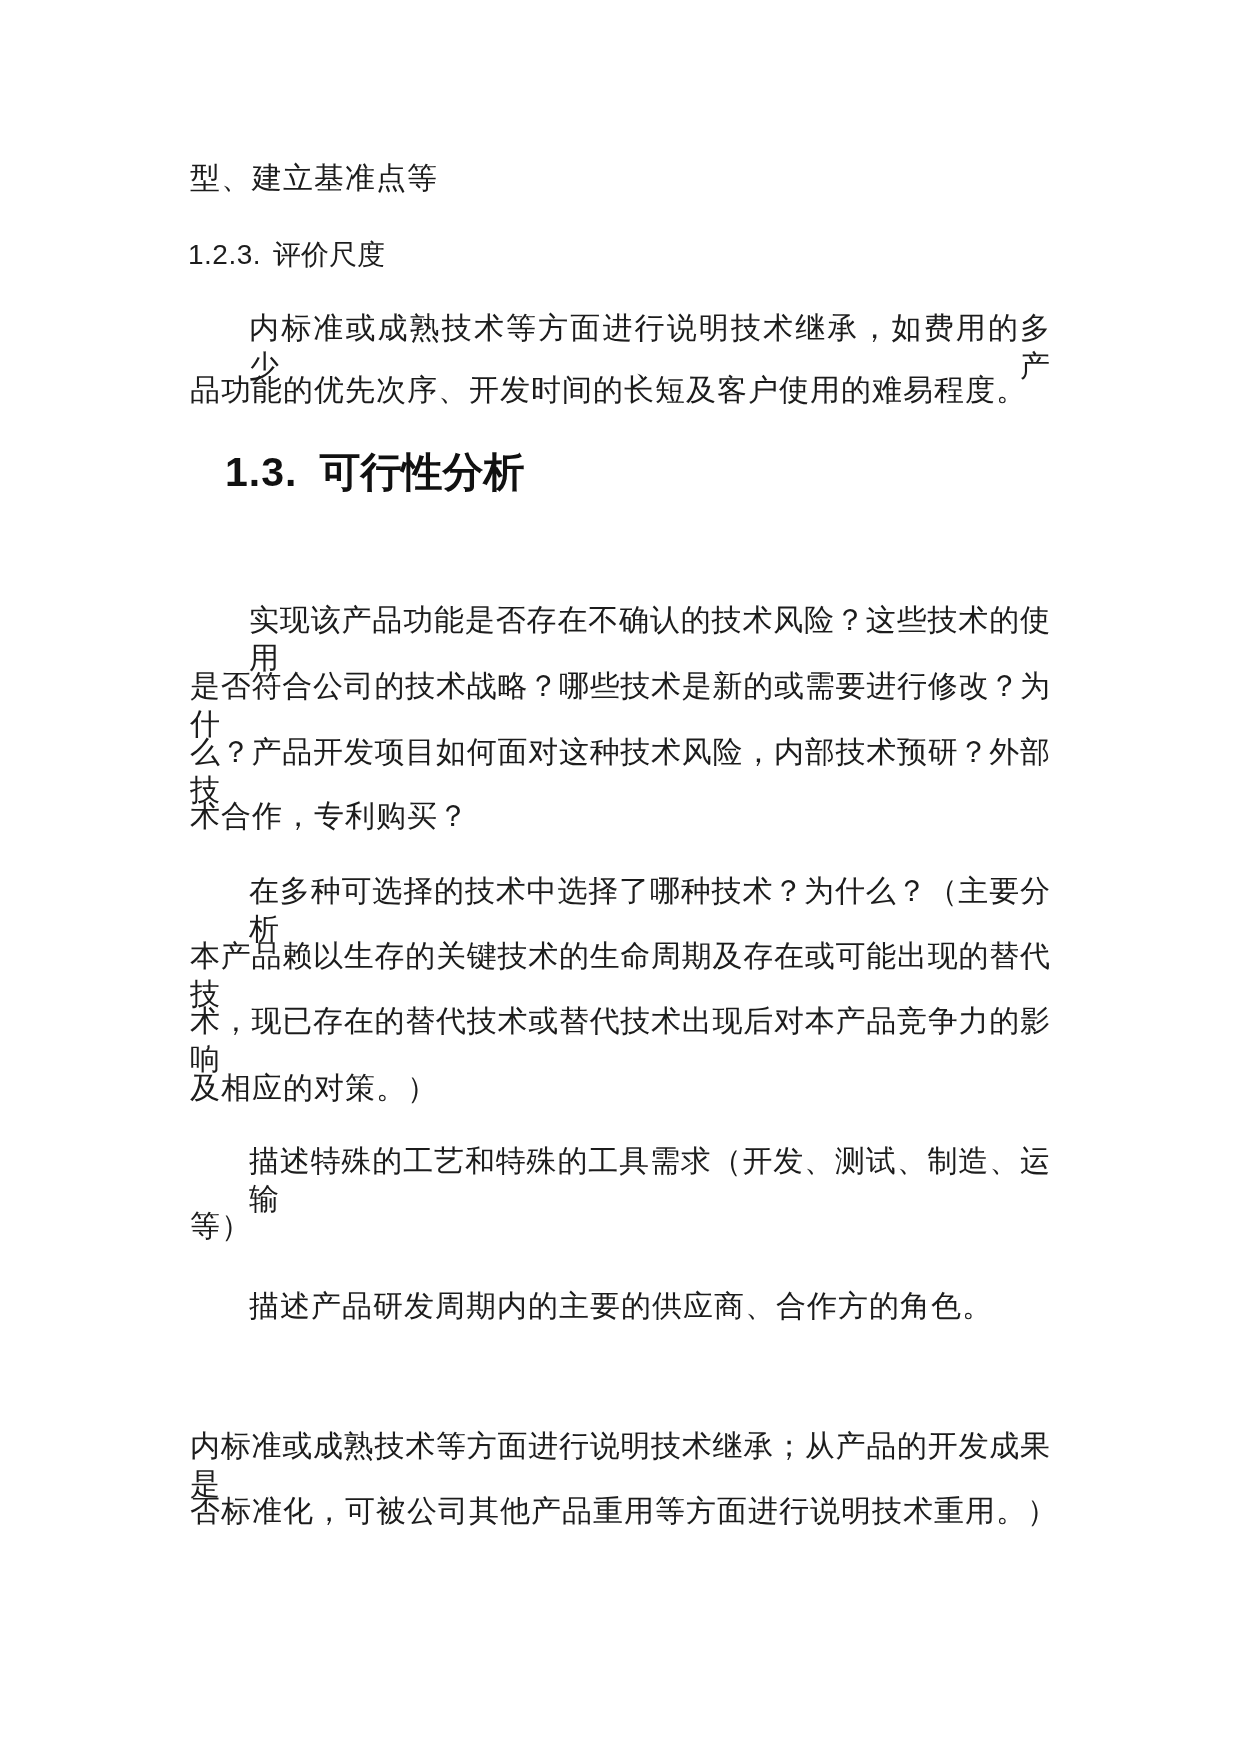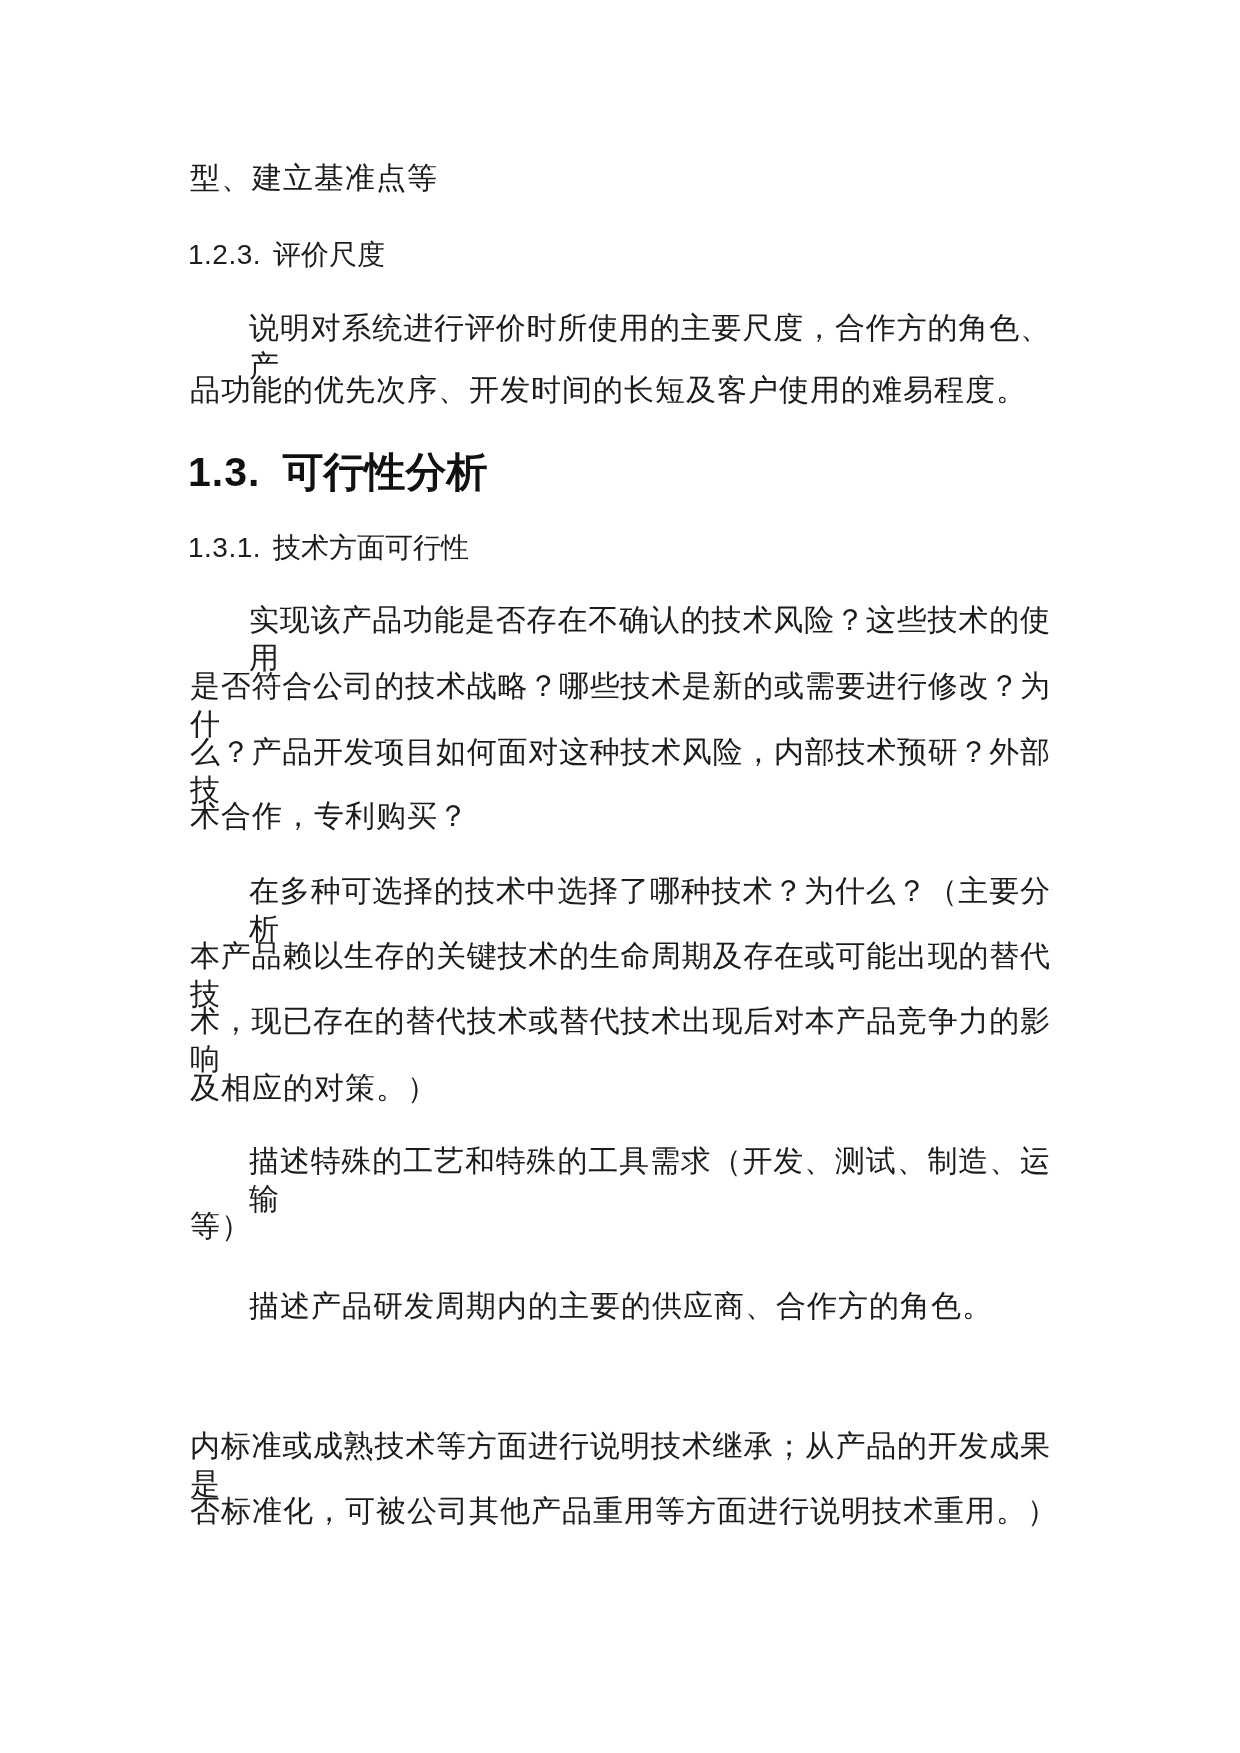--- a/index.html
+++ b/index.html
@@ -52,43 +52,40 @@
   .h2 {
     position: absolute;
     left: 188px;
     font-family: "Liberation Sans", sans-serif;
     font-size: 41px;
     line-height: 50px;
     font-weight: 700;
     color: #111111;
     white-space: nowrap;
   }
-  .h2 .num { margin-right: 22px; letter-spacing: 1px; }
+  .h2 .num { margin-right: 22px; letter-spacing: 1px; margin-left: 37px; }
 </style>
 </head>
 <body>
 
 <div class="page">
 
   <div class="line" style="top:159px">型、建立基准点等</div>
 
   <div class="h3" style="top:234px">
     <span class="num">1.2.3.</span><span>评价尺度</span>
   </div>
 
-  <div class="line justify indent" style="top:309px">说明对系统进行评价时所使用的主要尺度，合作方的角色、产</div>
+  <div class="line justify indent" style="top:309px">内标准或成熟技术等方面进行说明技术继承，如费用的多少、产</div>
   <div class="line" style="top:371px">品功能的优先次序、开发时间的长短及客户使用的难易程度。</div>
 
   <div class="h2" style="top:447px">
     <span class="num">1.3.</span><span>可行性分析</span>
   </div>
 
-  <div class="h3" style="top:527px">
-    <span class="num">1.3.1.</span><span>技术方面可行性</span>
-  </div>
 
   <div class="line justify indent" style="top:601px">实现该产品功能是否存在不确认的技术风险？这些技术的使用</div>
   <div class="line justify" style="top:667px">是否符合公司的技术战略？哪些技术是新的或需要进行修改？为什</div>
   <div class="line justify" style="top:733px">么？产品开发项目如何面对这种技术风险，内部技术预研？外部技</div>
   <div class="line" style="top:797px">术合作，专利购买？</div>
 
   <div class="line justify indent" style="top:872px">在多种可选择的技术中选择了哪种技术？为什么？（主要分析</div>
   <div class="line justify" style="top:1002px">术，现已存在的替代技术或替代技术出现后对本产品竞争力的影响</div>
   <div class="line justify" style="top:937px">本产品赖以生存的关键技术的生命周期及存在或可能出现的替代技</div>
   <div class="line" style="top:1069px">及相应的对策。）</div>

